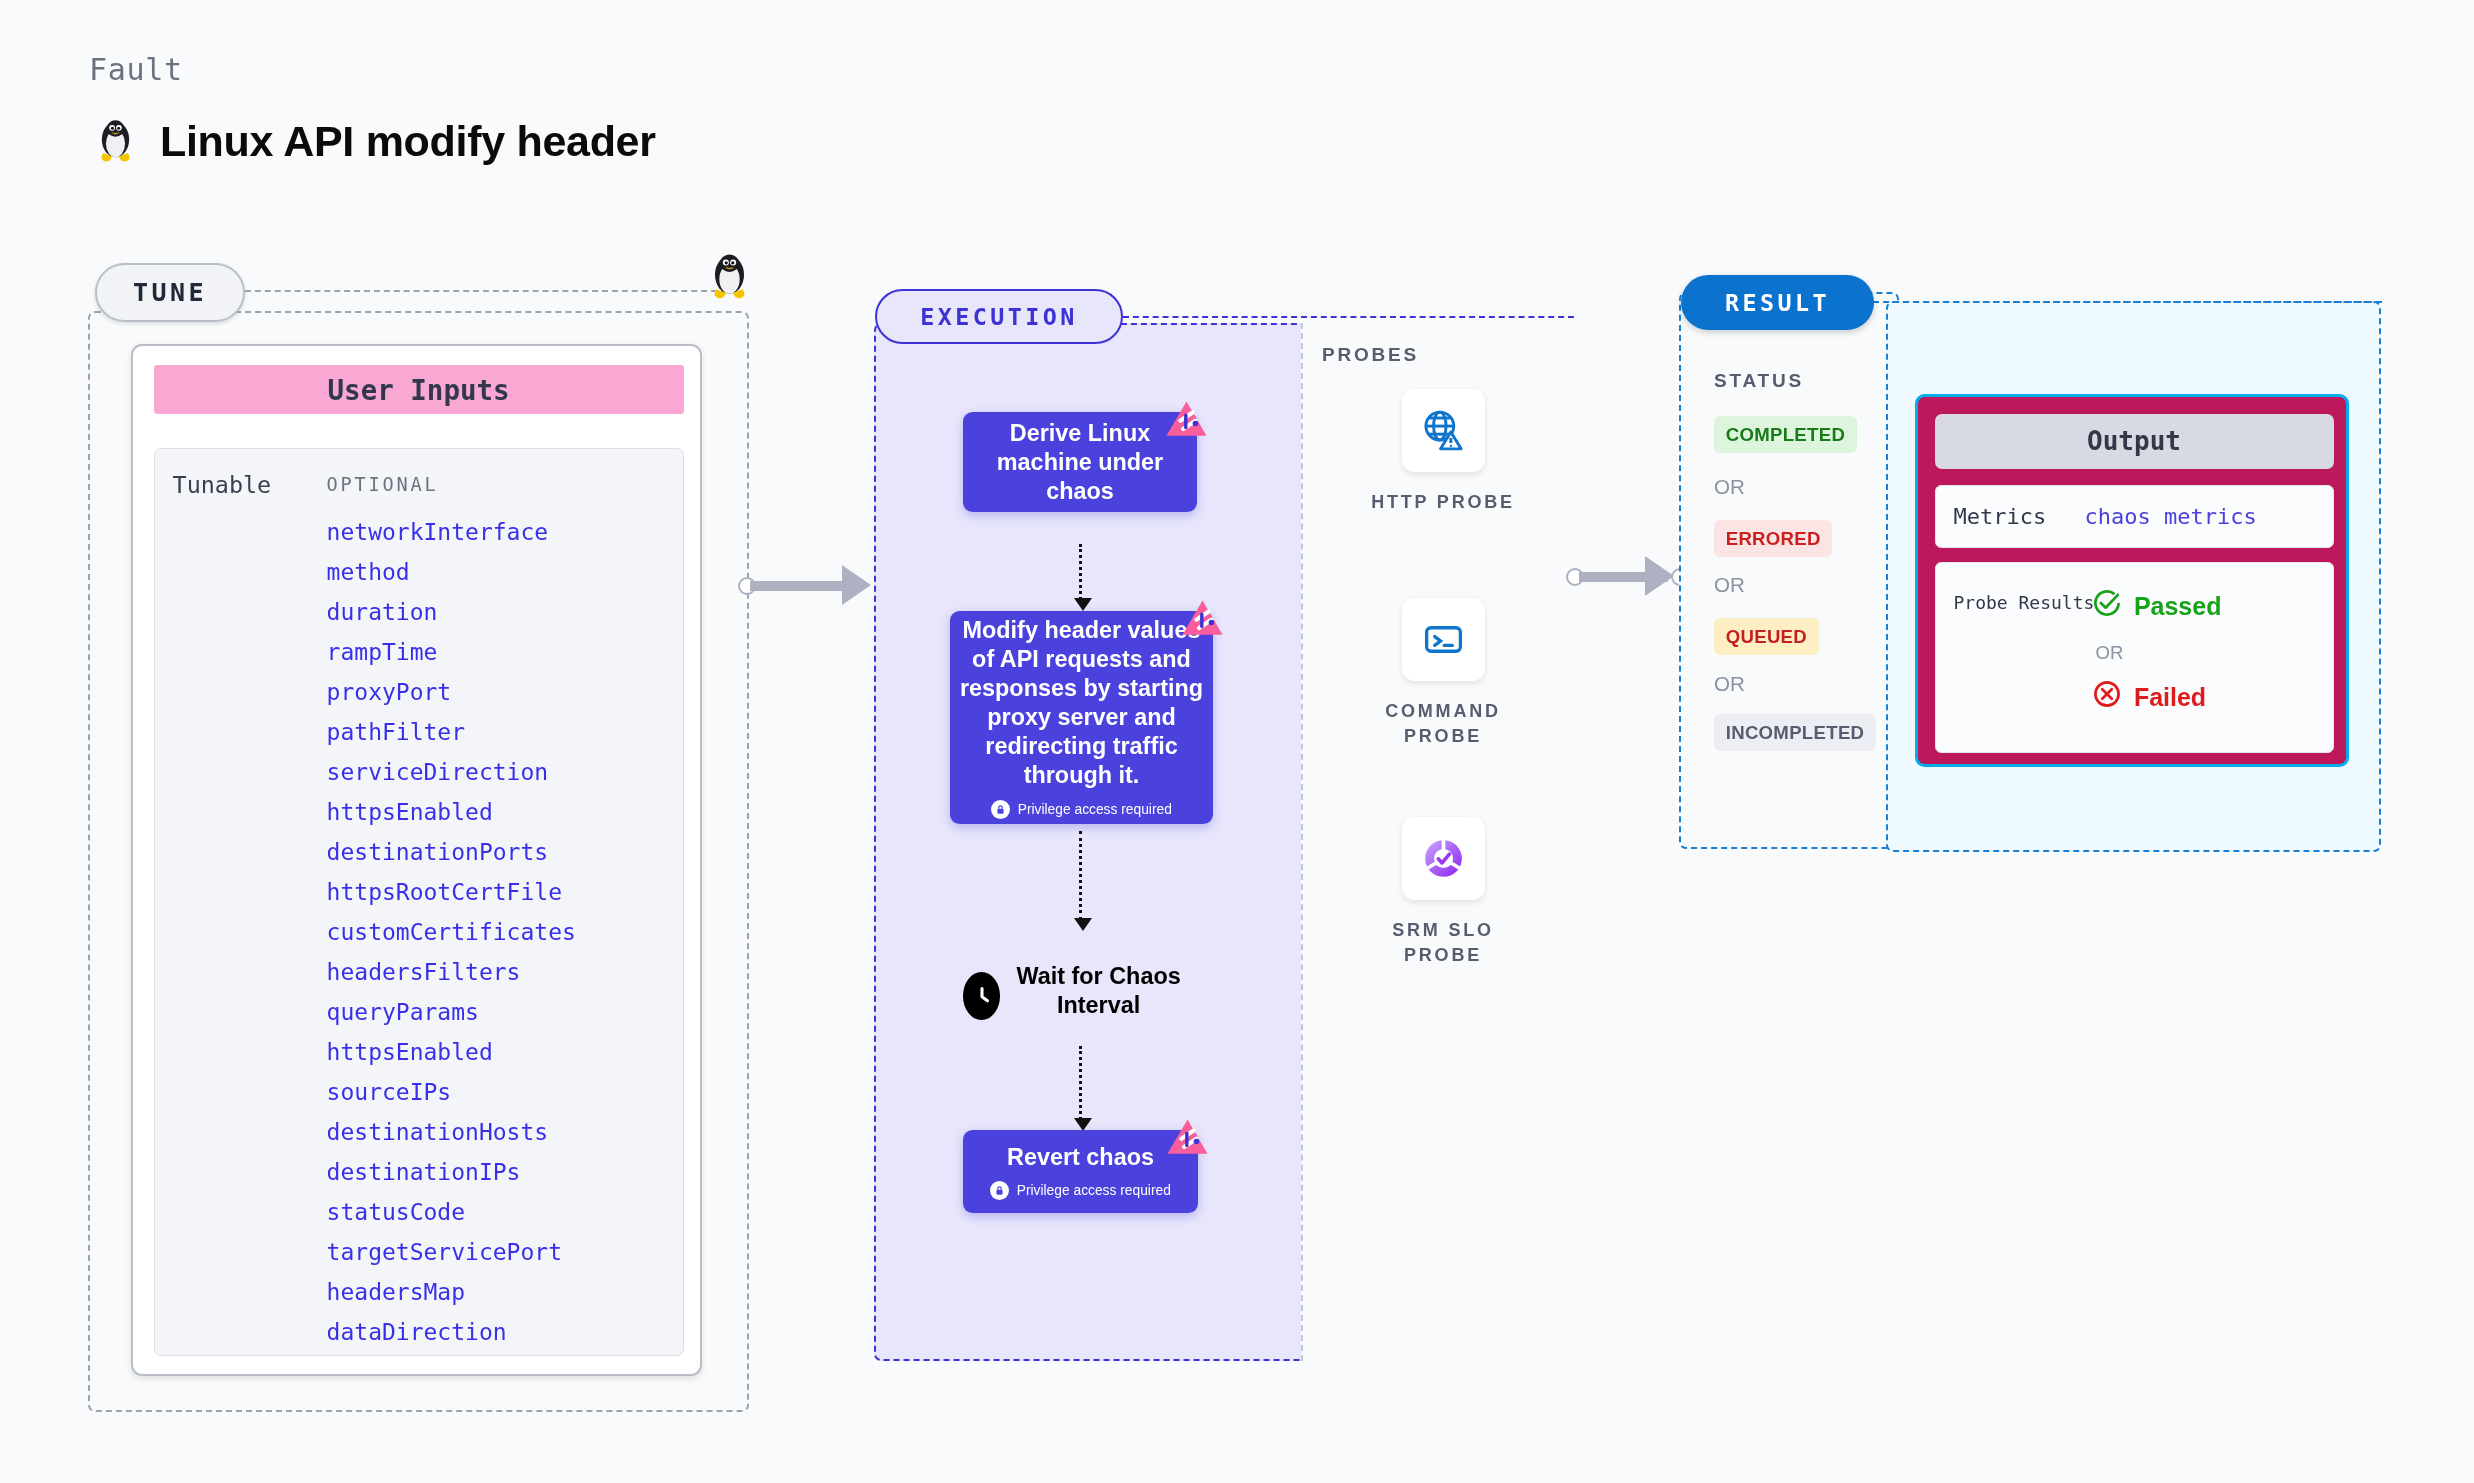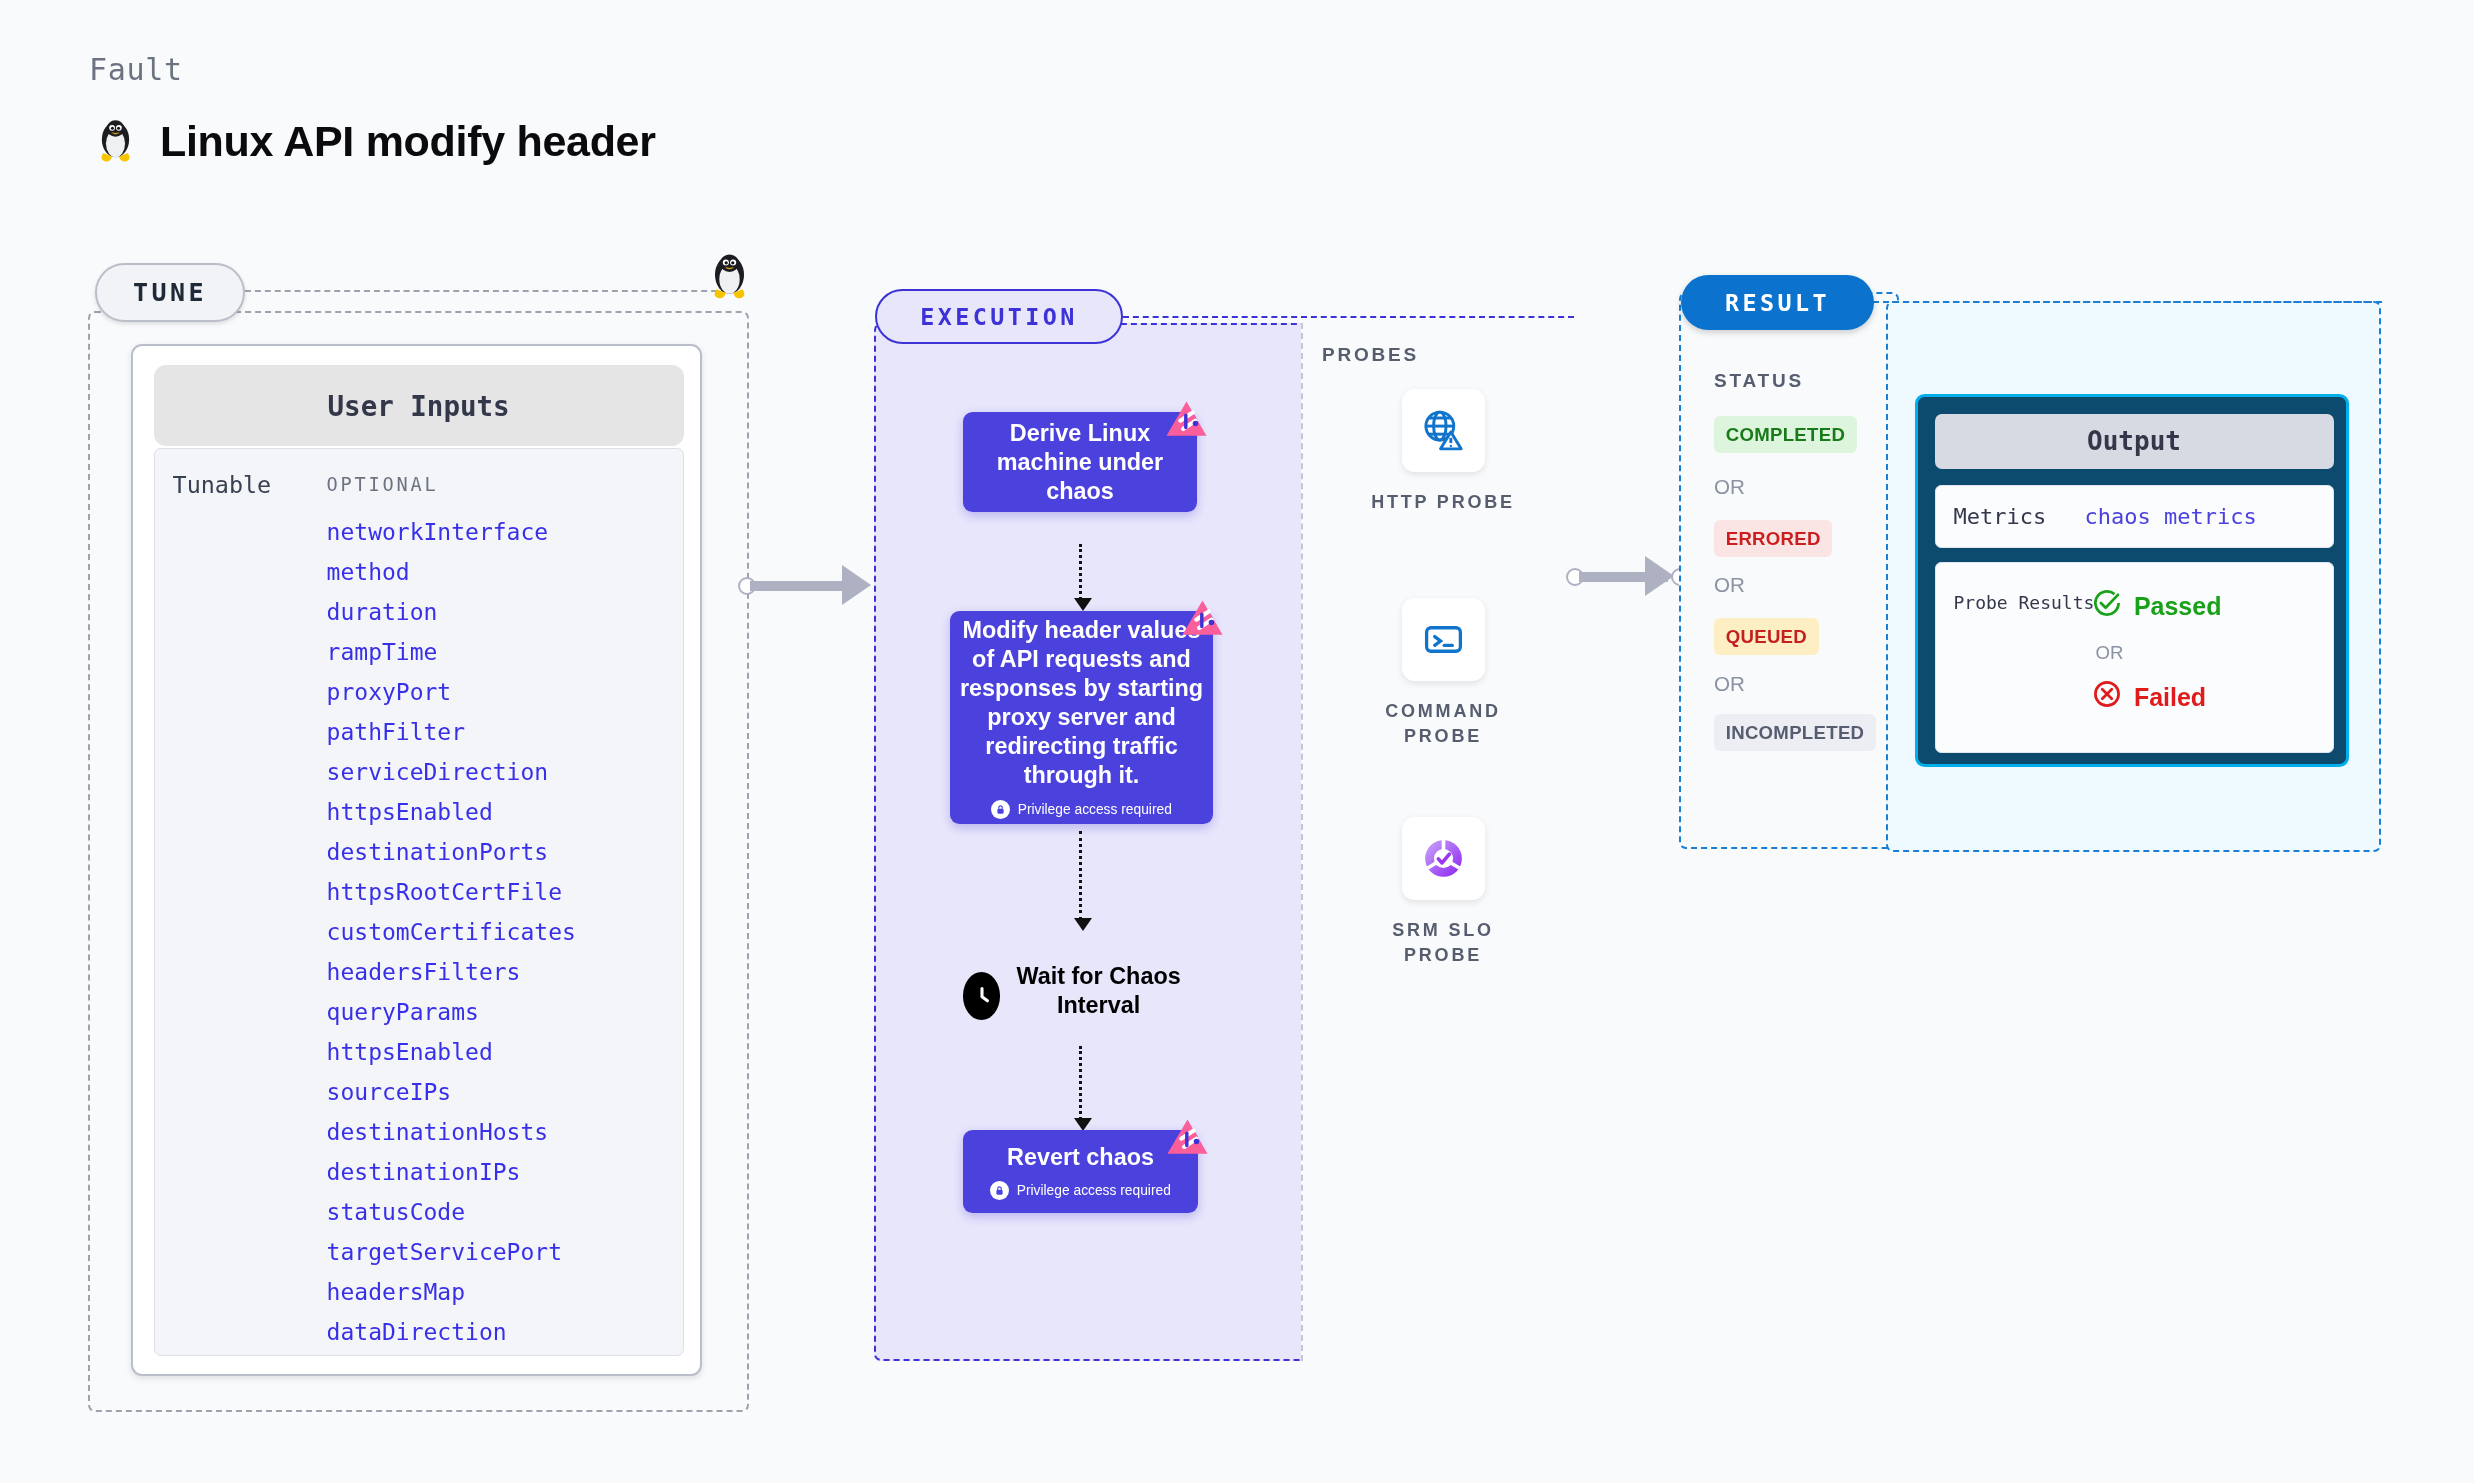--- a/index.html
+++ b/index.html
@@ -64,22 +64,22 @@
   }
   #tune-penguin { position: absolute; left: 709px; top: 253px; z-index: 7; }
 
   
   #tune-card {
     position: absolute; left: 131px; top: 344px; width: 571px; height: 1032px;
     background: #fff; border: 2.1px solid #b9bec9; border-radius: 11px;
     box-shadow: 0 2.8px 6.9px rgba(0,0,0,.1);
   }
   #user-inputs-header {
-    position: absolute; left: 20.6px; top: 19px; width: 530px; height: 81px;
-    background: #e5e5e5; border-radius: 12px;
+    position: absolute; left: 20.6px; top: 19px; width: 530px; height: 49px;
+    background: #f9a8d4; border-radius: 3px;
     display: flex; align-items: center; justify-content: center;
     font-family: "DejaVu Sans Mono", monospace;
     font-size: 27.5px; font-weight: 700; color: #33374a;
   }
   #tunable-box {
     position: absolute; left: 20.6px; top: 102px; width: 530px; height: 908px;
     background: #f4f5f9; border: 1.4px solid #dcdfe8; border-radius: 6.9px;
   }
   #tunable-label {
     position: absolute; left: 18px; top: 22px;
@@ -231,21 +231,21 @@
   #or-3 { top: 672px; }
   #badge-incompleted { top: 714px; background: #eceef4; color: #565d6e; }
 
   
   #output-stage {
     left: 1886px; top: 301px; width: 495px; height: 551px;
     border-color: #1a7fd4; background: #eefaff;
   }
   #output-card {
     position: absolute; left: 1915px; top: 394px; width: 434px; height: 373px;
-    background: #0c4a6e; border: 3.4px solid #00aeeb; border-radius: 9.6px;
+    background: #be185d; border: 3.4px solid #00aeeb; border-radius: 9.6px;
   }
   #output-header {
     position: absolute; left: 16.5px; top: 16.5px; width: 399px; height: 55px;
     background: #d7d9e3; border-radius: 6.9px;
     display: flex; align-items: center; justify-content: center;
     font-family: "DejaVu Sans Mono", monospace;
     font-size: 26px; font-weight: 700; color: #33374a;
   }
   #metrics-row {
     position: absolute; left: 16.5px; top: 88px; width: 399px; height: 63px;

